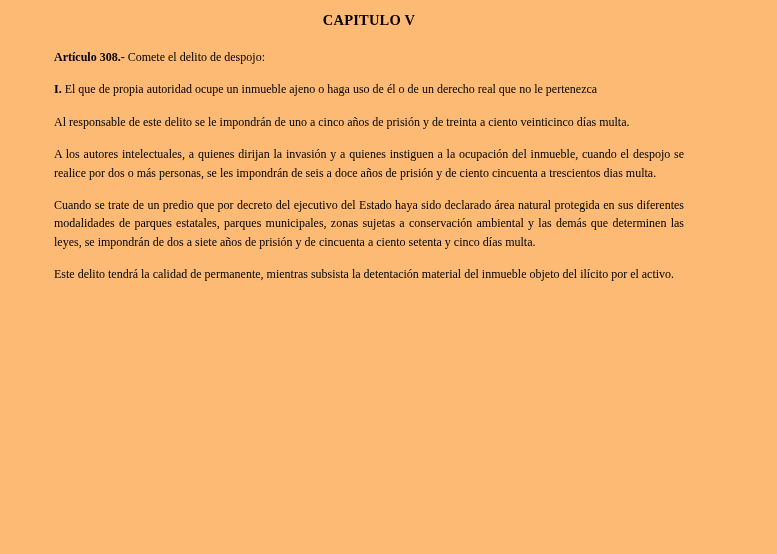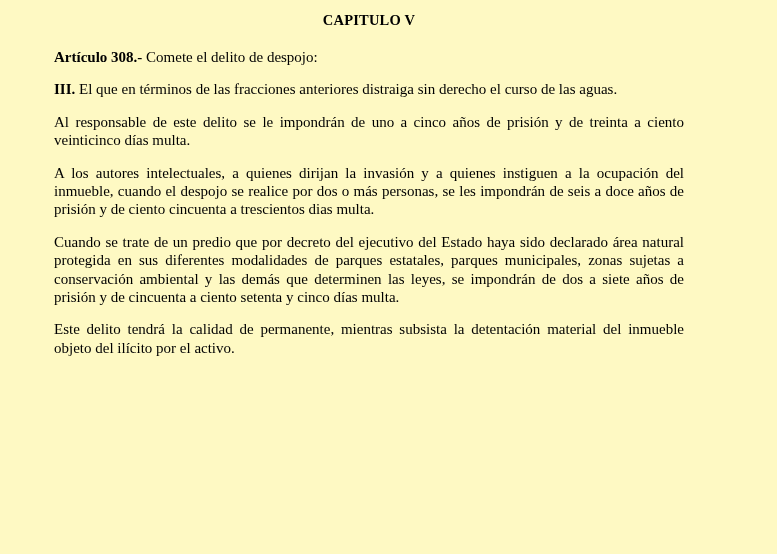--- a/index.html
+++ b/index.html
@@ -12,42 +12,42 @@
     width: 777px;
     height: 554px;
     font-family: "Liberation Serif", "DejaVu Serif", serif;
     color: #000000;
     -webkit-font-smoothing: antialiased;
   }
   .page {
     position: relative;
     width: 777px;
     height: 554px;
-    background: #fef9c3;
+    background: #fdba74;
     box-sizing: border-box;
     overflow: hidden;
   }
   .content {
     position: absolute;
     left: 54px;
     top: 11px;
     width: 630px;
   }
   .heading {
     text-align: center;
     font-weight: bold;
     font-size: 14.5px;
     line-height: 18px;
     letter-spacing: 0.2px;
   }
   .heading .hline {
     display: block;
   }
   .para {
-    font-size: 15px;
+    font-size: 12px;
     line-height: 18.4px;
     text-align: justify;
     text-justify: inter-word;
     margin: 0;
     padding: 0;
   }
   .para.gap-art {
     margin-top: 19px;
   }
   .para.gap {
@@ -65,23 +65,23 @@
 
 <div class="page">
   <div class="content">
 
     <div class="heading">
       <span class="hline">CAPITULO V</span>
     </div>
 
     <p class="para gap-art"><span class="lead">Artículo 308.-</span><span> Comete el delito de despojo:</span></p>
 
+    <p class="para gap"><span class="b">I.</span><span> El que de propia autoridad ocupe un inmueble ajeno o haga uso de él o de un derecho real que no le pertenezca</span></p>
 
 
-    <p class="para gap"><span class="b">III.</span><span> El que en términos de las fracciones anteriores distraiga sin derecho el curso de las aguas.</span></p>
 
     <p class="para gap">Al responsable de este delito se le impondrán de uno a cinco años de prisión y de treinta a ciento veinticinco días multa.</p>
 
     <p class="para gap">A los autores intelectuales, a quienes dirijan la invasión y a quienes instiguen a la ocupación del inmueble, cuando el despojo se realice por dos o más personas, se les impondrán de seis a doce años de prisión y de ciento cincuenta a trescientos dias multa.</p>
 
     <p class="para gap">Cuando se trate de un predio que por decreto del ejecutivo del Estado haya sido declarado área natural protegida en sus diferentes modalidades de parques estatales, parques municipales, zonas sujetas a conservación ambiental y las demás que determinen las leyes, se impondrán de dos a siete años de prisión y de cincuenta a ciento setenta y cinco días multa.</p>
 
 
     <p class="para gap">Este delito tendrá la calidad de permanente, mientras subsista la detentación material del inmueble objeto del ilícito por el activo.</p>
 

